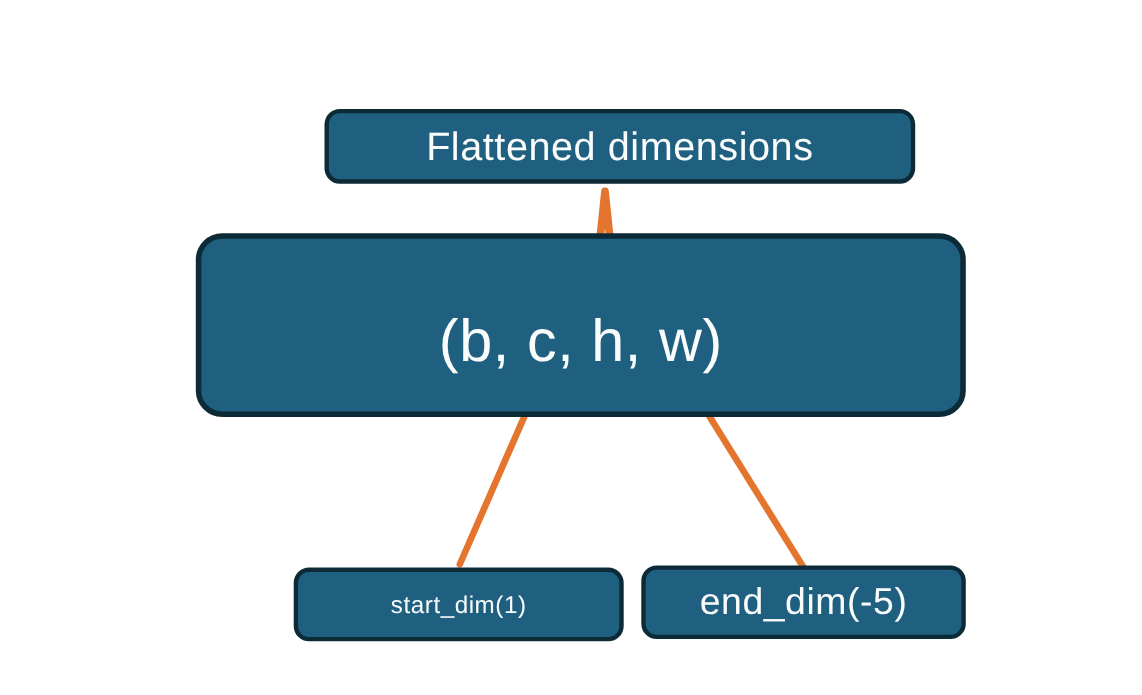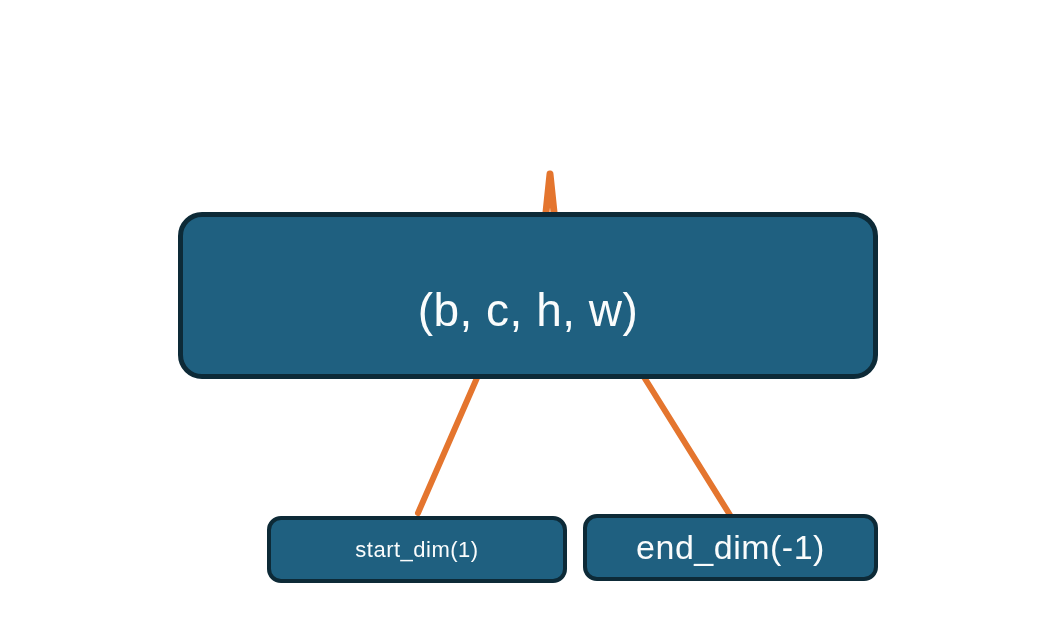--- a/index.html
+++ b/index.html
@@ -55,21 +55,21 @@
     left: 295px; top: 99px;
     width: 537px; height: 68px;
     border-radius: 14px;
     font-size: 36px;
   }
   .box-tensor {
     left: 178px; top: 212px;
     width: 700px; height: 167px;
     border-radius: 24px;
     border-width: 5px;
-    font-size: 46px;
+    font-size: 54px;
     padding-top: 28px;
   }
   .box-start-dim {
     left: 267px; top: 516px;
     width: 300px; height: 67px;
     border-radius: 14px;
     font-size: 22px;
   }
   .box-end-dim {
     left: 583px; top: 514px;
@@ -100,26 +100,29 @@
              Q 557 226 567 226
              L 604 226
              Q 617 226 617 239
              L 617 268"></path>
 
     <line class="stroke arrow" x1="418" y1="513" x2="487" y2="355" marker-end="url(#arrowhead)"></line>
 
     <line class="stroke arrow" x1="730" y1="515" x2="629" y2="353" marker-end="url(#arrowhead)"></line>
   </svg>
 
+  <div class="box box-flattened">
+    <span>Flattened dimensions</span>
+  </div>
 
   <div class="box box-tensor">
     <span>(b, c, h, w)</span>
   </div>
 
   <div class="box box-start-dim">
     <span>start_dim(1)</span>
   </div>
 
   <div class="box box-end-dim">
-    <span>end_dim(-1)</span>
+    <span>end_dim(-5)</span>
   </div>
 
 </div>
 
 </body></html>

